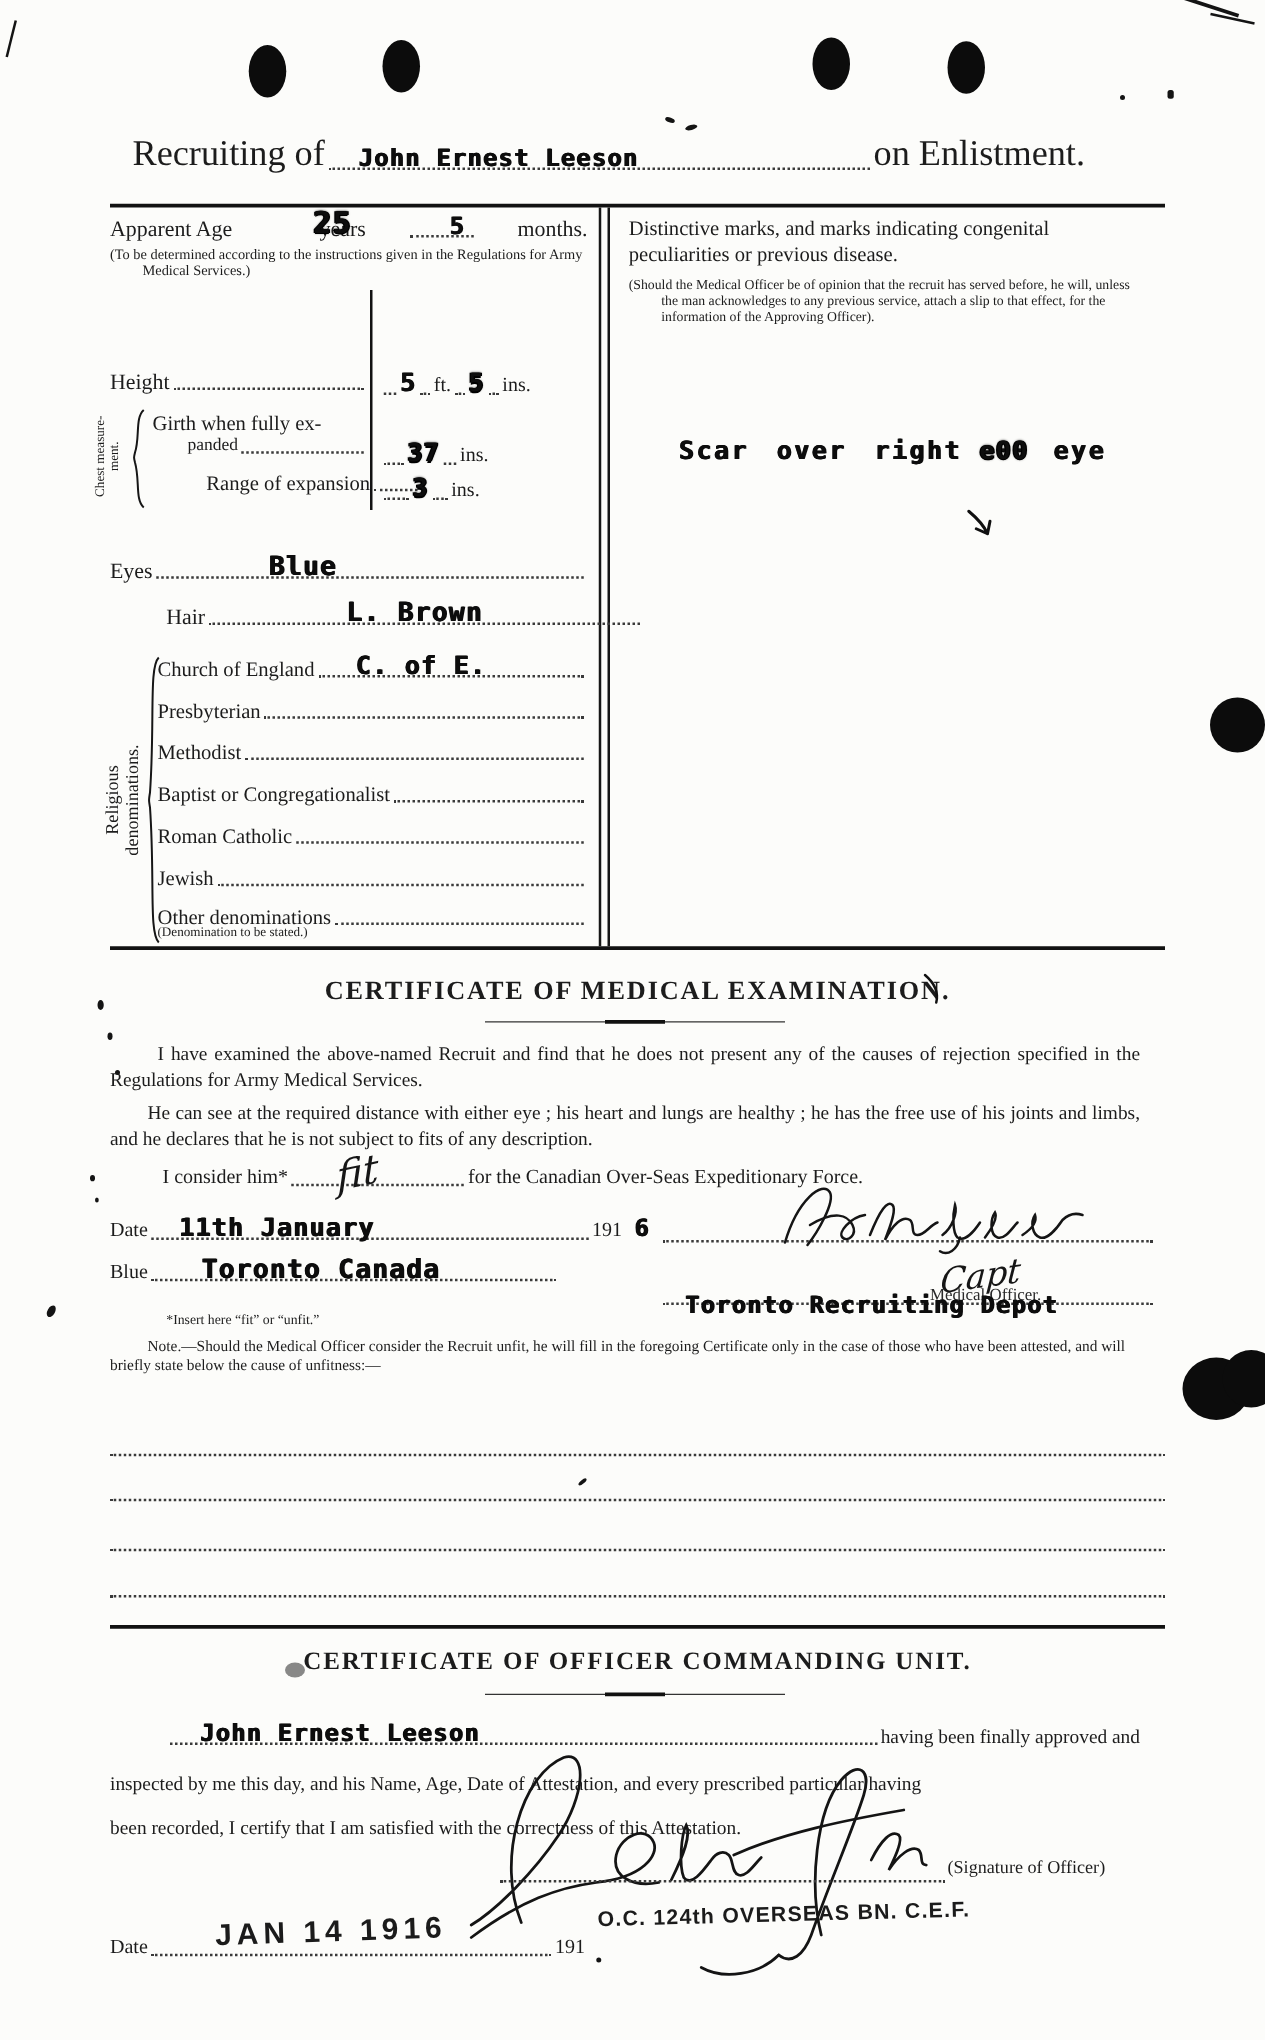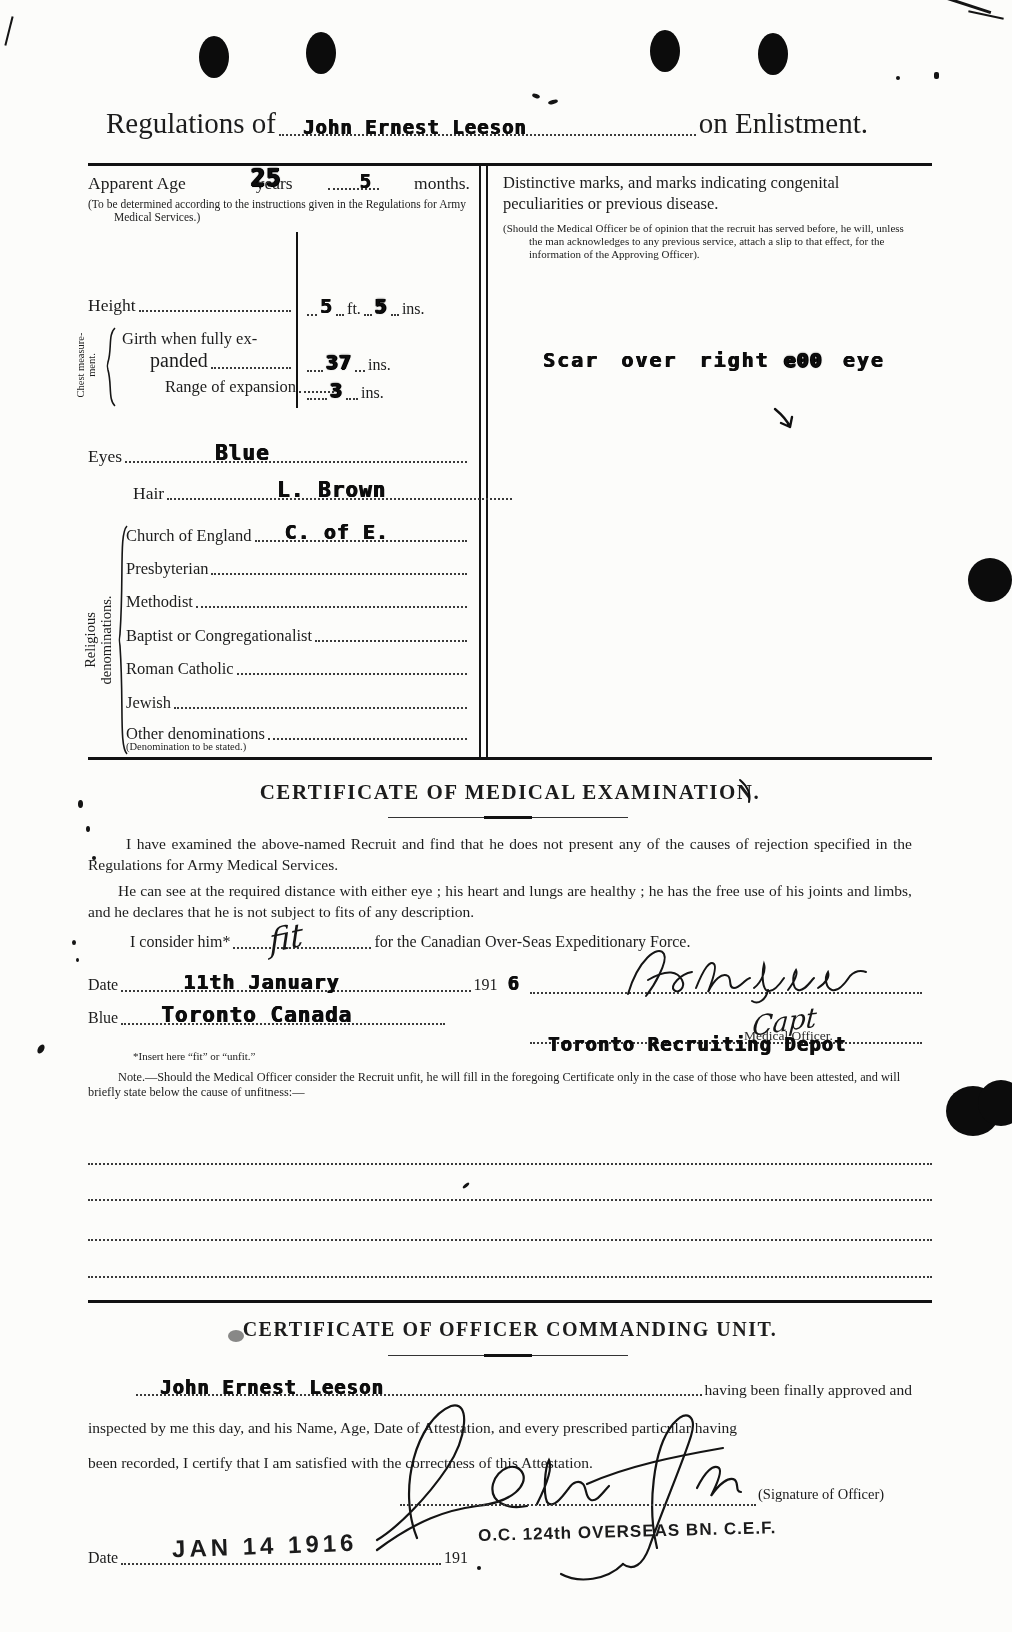--- a/index.html
+++ b/index.html
@@ -54,21 +54,21 @@
   <div class="speck" style="left:78px;top:800px;width:5px;height:8px;"></div>
   <div class="speck" style="left:86px;top:826px;width:4px;height:6px;"></div>
   <div class="speck" style="left:92px;top:856px;width:4px;height:4px;"></div>
   <div class="speck" style="left:72px;top:940px;width:4px;height:5px;"></div>
   <div class="speck" style="left:76px;top:958px;width:3px;height:4px;"></div>
   <div class="speck" style="left:38px;top:1044px;width:6px;height:10px;transform:rotate(30deg);"></div>
   <div class="speck" style="left:462px;top:1184px;width:8px;height:3px;transform:rotate(-40deg);"></div>
   <div class="speck" style="left:228px;top:1330px;width:16px;height:12px;opacity:.5;"></div>
 
   <div class="fline" style="left:106px;top:108px;width:762px;">
-    <span class="lab" style="font-size:29px;">Regulations of</span>
+    <span class="lab" style="font-size:29px;">Recruiting of</span>
     <span class="dots fill">
       <span class="over typed" style="left:24px;font-size:19px;">John Ernest Leeson</span>
     </span>
     <span class="lab" style="font-size:29px;">on Enlistment.</span>
   </div>
 
   <div class="hline" style="left:88px;top:163px;width:844px;height:3px;"></div>
   <div class="vdivider" style="left:479px;top:166px;height:591px;"></div>
   <div class="hline" style="left:88px;top:757px;width:844px;height:3px;"></div>
 
@@ -101,21 +101,21 @@
     <span class="lab">ins.</span>
   </div>
 
   <div class="vlabel" style="left:50px;top:348px;width:84px;height:34px;font-size:10.5px;">Chest measure-ment.</div>
   <svg class="abs" style="left:104px;top:326px;" width="14" height="82" viewBox="0 0 14 82">
     <path d="M11,2 C4,8 8,24 4,36 C3,40 3,40 4,44 C8,58 4,74 11,80" fill="none" stroke="#161616" stroke-width="1.6"></path>
   </svg>
   <div class="abs" style="left:122px;top:330px;width:172px;font-size:16.5px;line-height:1.1;">
     <span>Girth when fully ex-</span>
   </div>
-  <div class="fline" style="left:150px;top:350px;width:144px;font-size:20px;">
+  <div class="fline" style="left:150px;top:350px;width:144px;font-size:14px;">
     <span class="lab">panded</span>
     <span class="dots fill"></span>
   </div>
   <div class="fline" style="left:304px;top:350px;width:130px;font-size:16px;">
     <span class="dots" style="width:16px;"></span>
     <span class="typed struck" style="font-size:20px;">37</span>
     <span class="dots" style="width:10px;"></span>
     <span class="lab">ins.</span>
   </div>
   <div class="fline" style="left:122px;top:378px;width:172px;font-size:16.5px;margin-left:43px;">
@@ -205,21 +205,21 @@
     <span class="lab">I consider him*</span>
     <span class="dots" style="width:138px;">
       <span class="over hand" style="left:36px;bottom:-10px;font-size:32px;transform:rotate(-12deg) skewX(-10deg);">fit</span>
     </span>
     <span class="lab">for the Canadian Over-Seas Expeditionary Force.</span>
   </div>
 
   <div class="fline" style="left:88px;top:972px;width:432px;font-size:16px;">
     <span class="lab">Date</span>
     <span class="dots fill">
-      <span class="over typed" style="left:22px;font-size:20px;margin-left:40px;">11th January</span>
+      <span class="over typed" style="left:22px;font-size:20px;">11th January</span>
     </span>
     <span class="lab">191</span>
     <span class="typed" style="font-size:19px;margin-left:10px;">6</span>
   </div>
   <div class="dotline" style="left:530px;top:992px;width:392px;"></div>
   <svg class="abs" style="left:618px;top:942px;" width="280" height="60" viewBox="0 0 280 60">
     <g fill="none" stroke="#151515" stroke-width="2" stroke-linecap="round">
       <path d="M10,52 C20,18 40,2 46,12 C50,20 36,44 28,54"></path>
       <path d="M30,38 C50,26 60,30 64,38 C68,46 60,52 56,48 C52,44 62,32 74,30"></path>
       <path d="M78,46 C86,26 92,18 96,22 C100,26 92,44 90,50 C96,38 104,30 110,34 C114,37 110,46 116,46 C122,46 126,38 132,36"></path>

